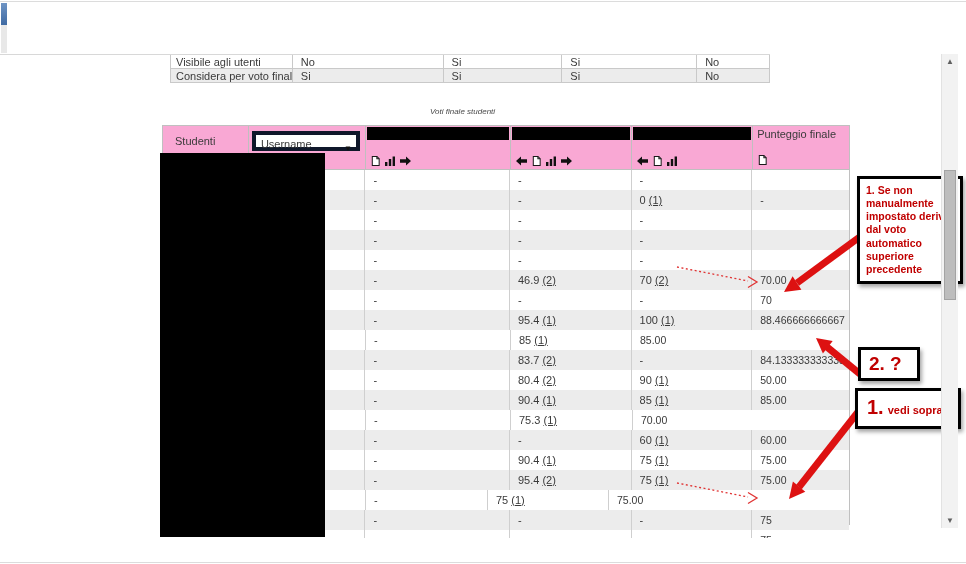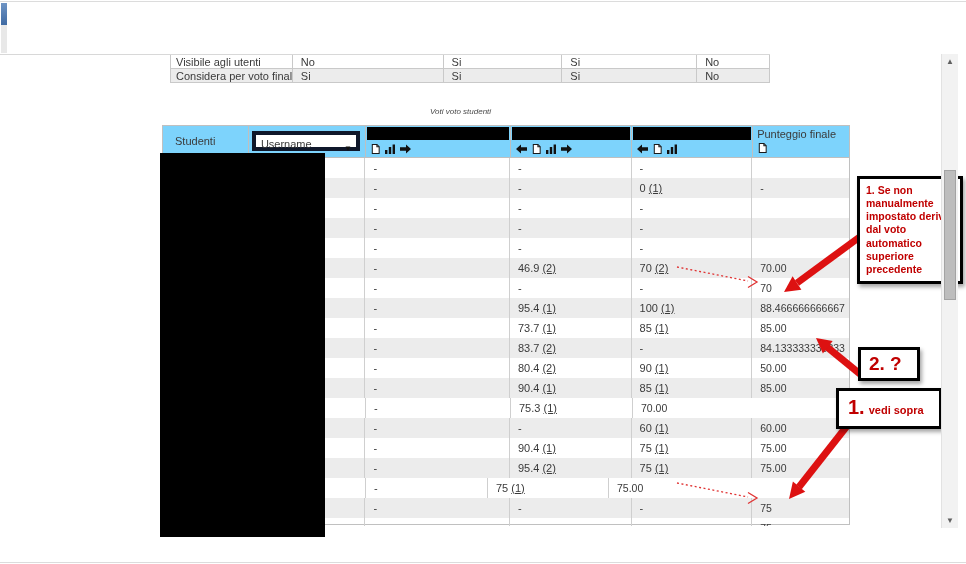--- a/index.html
+++ b/index.html
@@ -20,21 +20,21 @@
           padding-top:1px;white-space:nowrap;overflow:hidden;}
   .sc0{width:116px;padding-left:5px;}
   .sc1{width:142px;padding-left:8px;}
   .sc2{width:110px;padding-left:8px;}
   .sc3{width:126px;padding-left:8px;}
   .sc4{width:64px;padding-left:8px;}
   
   .caption{left:430px;top:107px;font-size:8px;font-style:italic;color:#4a4a4a;}
   
   .gtable{left:162px;top:125px;width:688px;height:400px;border:1px solid #c0c0c0;box-sizing:border-box;background:#fff;}
-  .ghead{display:flex;height:32px;background:#7dd3fc;border-bottom:1px solid #bfbfbf;box-sizing:border-box;}
+  .ghead{display:flex;height:44px;background:#f9a8d4;border-bottom:1px solid #bfbfbf;box-sizing:border-box;}
   .gh-cell{position:relative;border-right:1px solid #bfbfbf;box-sizing:border-box;font-size:11px;}
   .gh-students{width:86px;line-height:30px;padding-left:12px;box-sizing:border-box;}
   .gh-username{width:117px;}
   .gh-c{width:145px;}
   .gh-c2{width:122px;}
   .gh-c3{width:121px;}
   .gh-final{width:96px;border-right:none;padding:2px 0 0 4px;font-size:11px;line-height:12px;}
   .blackbar{position:absolute;top:1px;left:1px;right:1px;height:13px;background:#000;}
   .iconrow{position:absolute;left:4px;bottom:2px;display:flex;gap:3px;align-items:flex-end;height:13px;}
   .iconrow span{display:inline-flex;}
@@ -58,21 +58,21 @@
              box-sizing:border-box;z-index:40;}
   .sb-up{position:absolute;top:3px;left:0;width:100%;text-align:center;font-size:8px;color:#606060;cursor:pointer;}
   .sb-down{position:absolute;bottom:3px;left:0;width:100%;text-align:center;font-size:8px;color:#606060;cursor:pointer;}
   .sb-thumb{position:absolute;left:2px;top:116px;width:12px;height:130px;background:#bdbdbd;border:1px solid #a3a3a3;
             box-sizing:border-box;cursor:pointer;}
   
   .note{background:#fff;border:3px solid #000;color:#c00000;font-weight:bold;z-index:35;
         box-shadow:2px 3px 4px rgba(0,0,0,.35);}
   .note1{left:857px;top:176px;width:88px;padding:5px 6px;font-size:10.5px;line-height:1.25;}
   .note2{left:858px;top:347px;width:40px;padding:3px 8px;font-size:19px;line-height:1.15;}
-  .note3{left:836px;top:388px;width:82px;padding:4px 9px;font-size:11px;line-height:24px;white-space:nowrap;}
+  .note3{left:855px;top:388px;width:82px;padding:4px 9px;font-size:11px;line-height:24px;white-space:nowrap;}
   .note3 .bignum{font-size:20px;margin-right:4px;}
   .arrow-svg{left:0;top:0;z-index:30;pointer-events:none;}
 </style>
 </head>
 <body>
 
 <div class="abs top-border"></div>
 <div class="abs bottom-border"></div>
 <div class="abs left-blue-bar"></div>
 <div class="abs left-gray-strip"></div>
@@ -88,21 +88,21 @@
     </div>
     <div class="s-row alt">
       <div class="s-cell sc0">Considera per voto finale</div>
       <div class="s-cell sc1">Si</div>
       <div class="s-cell sc2">Si</div>
       <div class="s-cell sc3">Si</div>
       <div class="s-cell sc4">No</div>
     </div>
   </div>
 
-<div class="abs caption">Voti voto studenti</div>
+<div class="abs caption">Voti finale studenti</div>
 
 <div class="abs gtable">
   <div class="ghead">
     <div class="gh-cell gh-students">Studenti</div>
     <div class="gh-cell gh-username">
       <div class="select">
         <span>Username</span>
         <span class="sel-arrow">▼</span>
       </div>
     </div>
@@ -245,21 +245,20 @@
       <div class="grow alt">
         <div class="gc gc-spacer"></div>
         <div class="gc gc1">-</div>
         <div class="gc gc2">95.4 <span class="cell-link">(1)</span></div>
         <div class="gc gc3">100 <span class="cell-link">(1)</span></div>
         <div class="gc gcf">88.466666666667</div>
       </div>
       <div class="grow">
         <div class="gc gc-spacer"></div>
         <div class="gc gc1">-</div>
-        <div class="gc gc2">73.7 <span class="cell-link">(1)</span></div>
         <div class="gc gc3">85 <span class="cell-link">(1)</span></div>
         <div class="gc gcf">85.00</div>
       </div>
       <div class="grow alt">
         <div class="gc gc-spacer"></div>
         <div class="gc gc1">-</div>
         <div class="gc gc2">83.7 <span class="cell-link">(2)</span></div>
         <div class="gc gc3">-</div>
         <div class="gc gcf">84.133333333333</div>
       </div>

